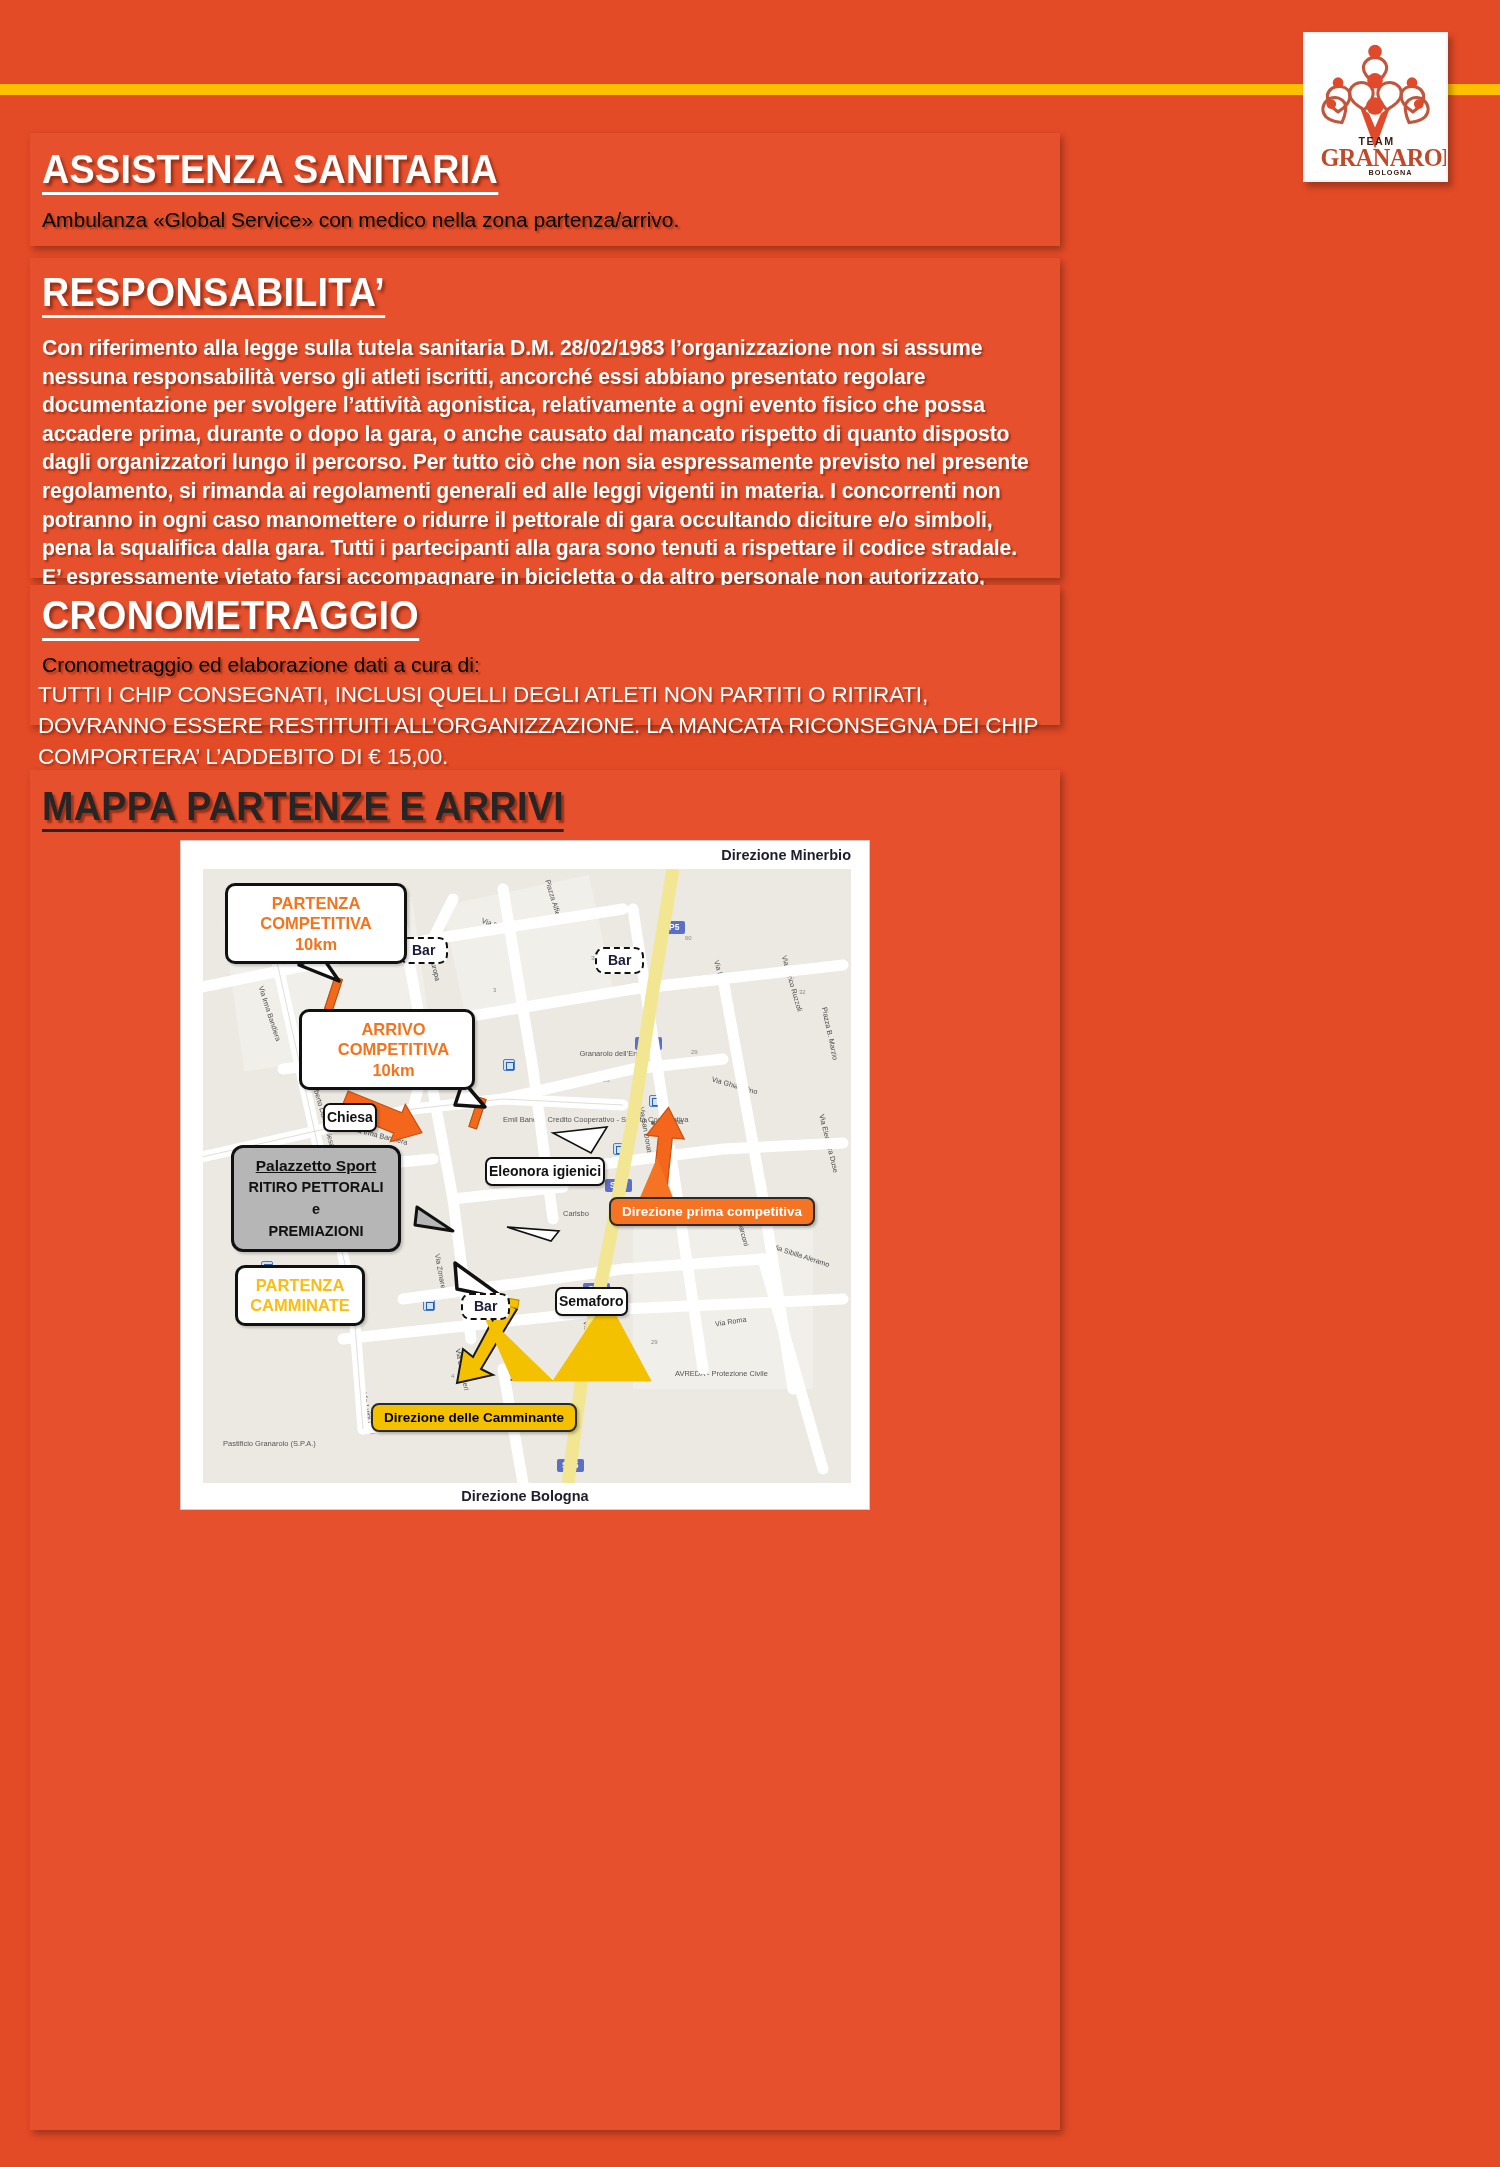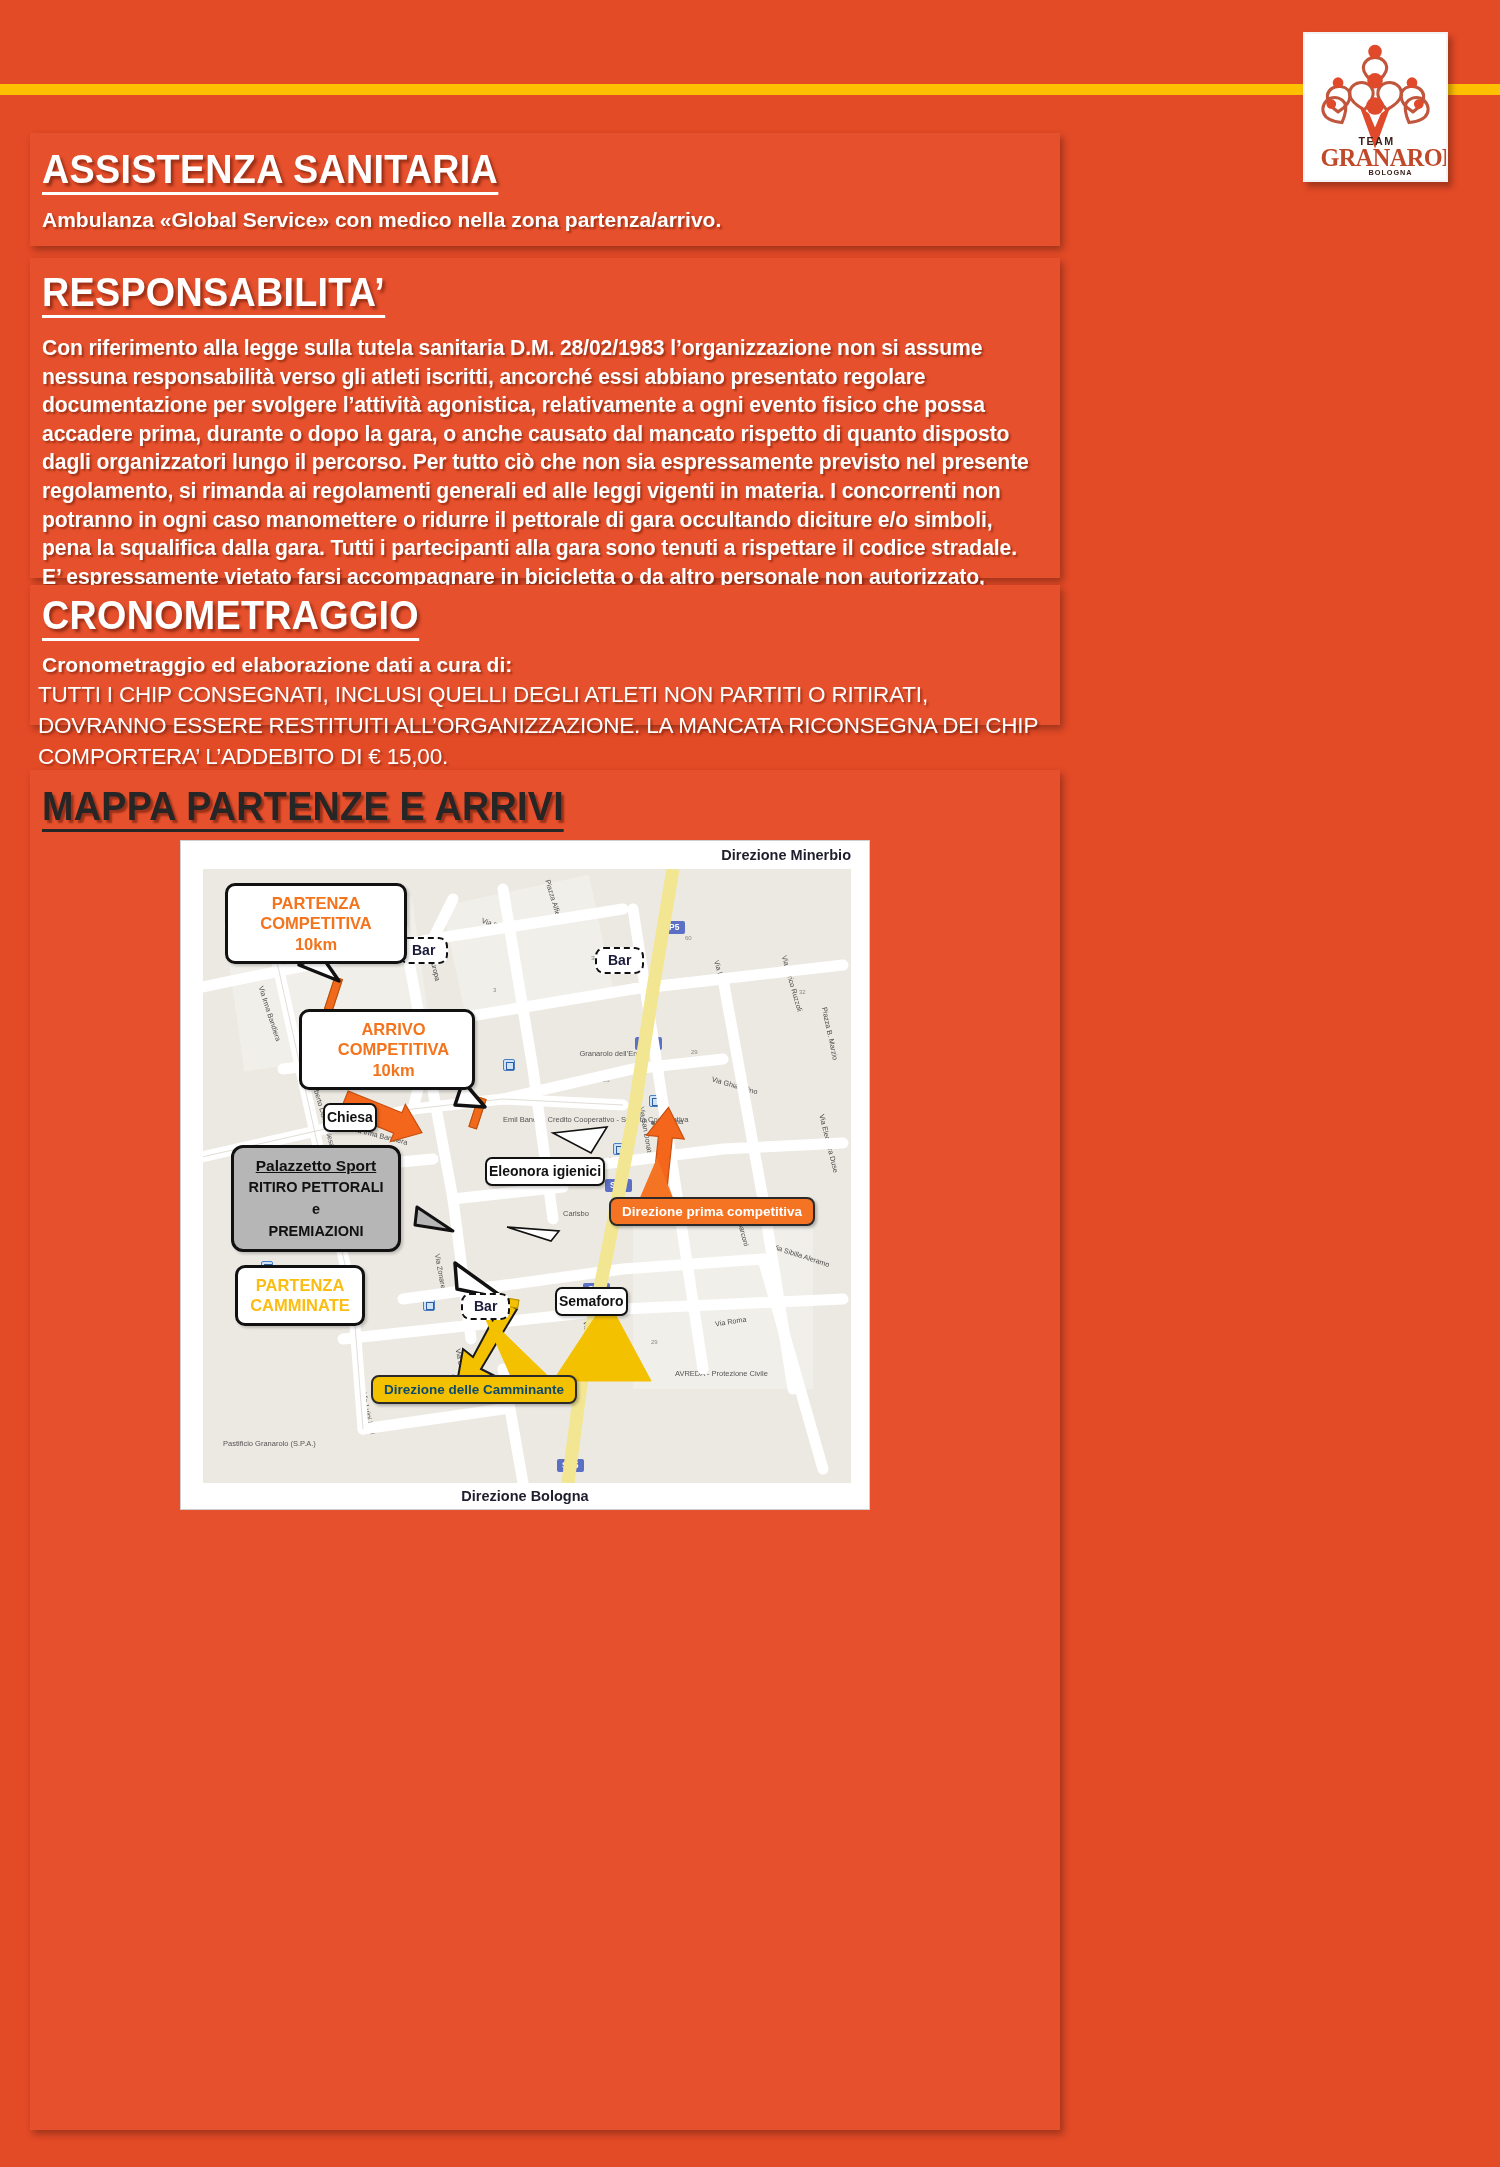--- a/index.html
+++ b/index.html
@@ -51,21 +51,21 @@
     text-shadow: 3px 3px 2px rgba(60,12,2,.45);
   }
 
   .body-txt {
     color: #ffffff; font-size: 21.5px; line-height: 28.6px; font-weight: 600;
     text-shadow: 2px 2px 2px rgba(100,25,6,.55);
     letter-spacing: -.15px;
     transform: scaleX(.985); transform-origin: left top;
   }
   .sub-txt {
-    color: #ffffff; font-size: 21px; font-weight: 700; line-height: 27px;
+    color: #000000; font-size: 21px; font-weight: 400; line-height: 27px;
     text-shadow: 2px 2px 2px rgba(100,25,6,.55);
   }
   .caps-txt {
     color: #ffffff; font-size: 22.5px; line-height: 31px; font-weight: 400;
     text-shadow: 2px 2px 2px rgba(100,25,6,.5);
     letter-spacing: -.2px;
   }
 
   .sanitaria .title { position: absolute; left: 12px; top: 14px; }
   .sanitaria .sub-txt { position: absolute; left: 12px; top: 73px; }
@@ -159,21 +159,21 @@
     box-shadow: none;
   }
 
   .banner {
     position: absolute; border: 2.2px solid #2a2a2a; border-radius: 8px;
     font-size: 13.5px; font-weight: 600; padding: 5px 11px; text-align: center;
     z-index: 12; white-space: nowrap;
     box-shadow: 2px 2px 3px rgba(0,0,0,.25);
   }
   .banner.orange { background: #f57423; color: #fff; }
-  .banner.gold { background: #f4c100; color: #0c4a6e; }
+  .banner.gold { background: #f4c100; color: #000000; margin-top: 28px; }
 
   .startline { position: absolute; background: #f16a1b; border: 1px solid #b3500f; z-index: 10;}
   .startline.gold { background: #f4c100; border-color: #b89200; }
 
   svg.overlay { position:absolute; left:0; top:0; width:648px; height:614px; z-index:9; overflow: visible;}
   svg.arrows { position:absolute; left:0; top:0; width:648px; height:614px; z-index:10; overflow: visible;}
 </style>
 </head>
 <body>
 

